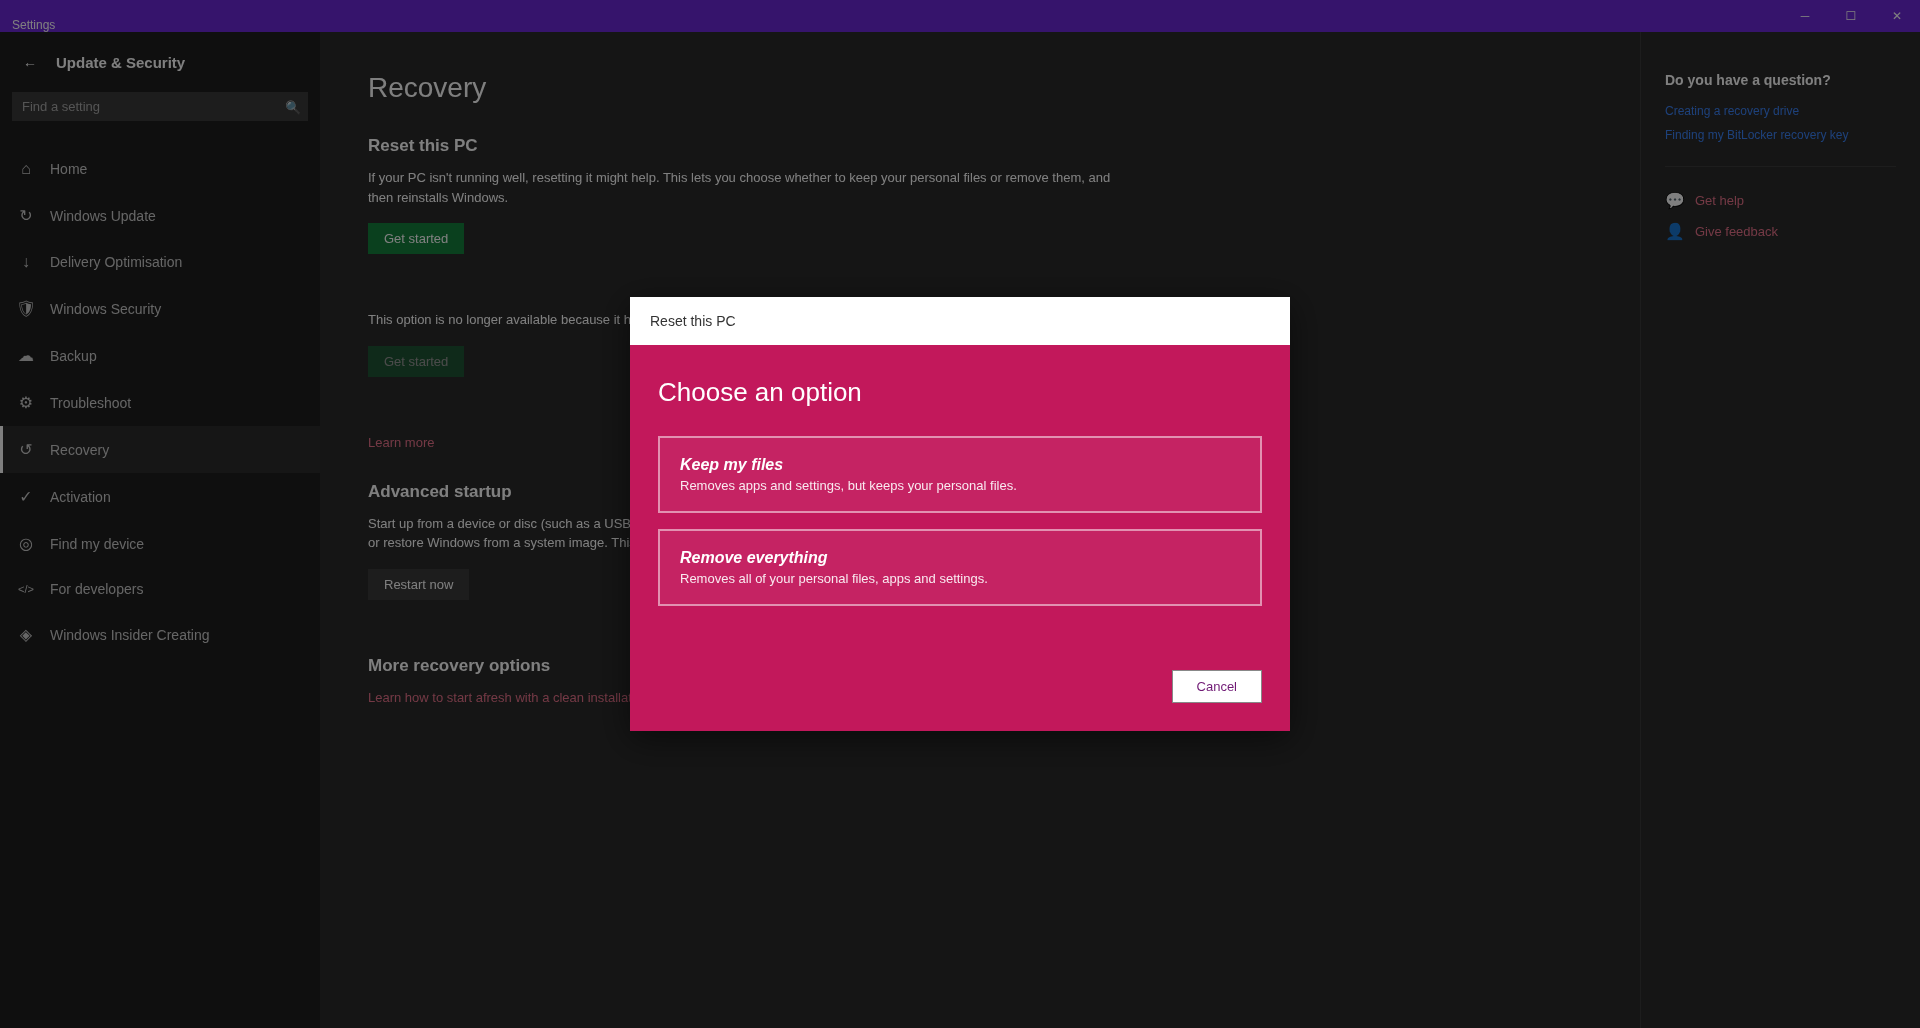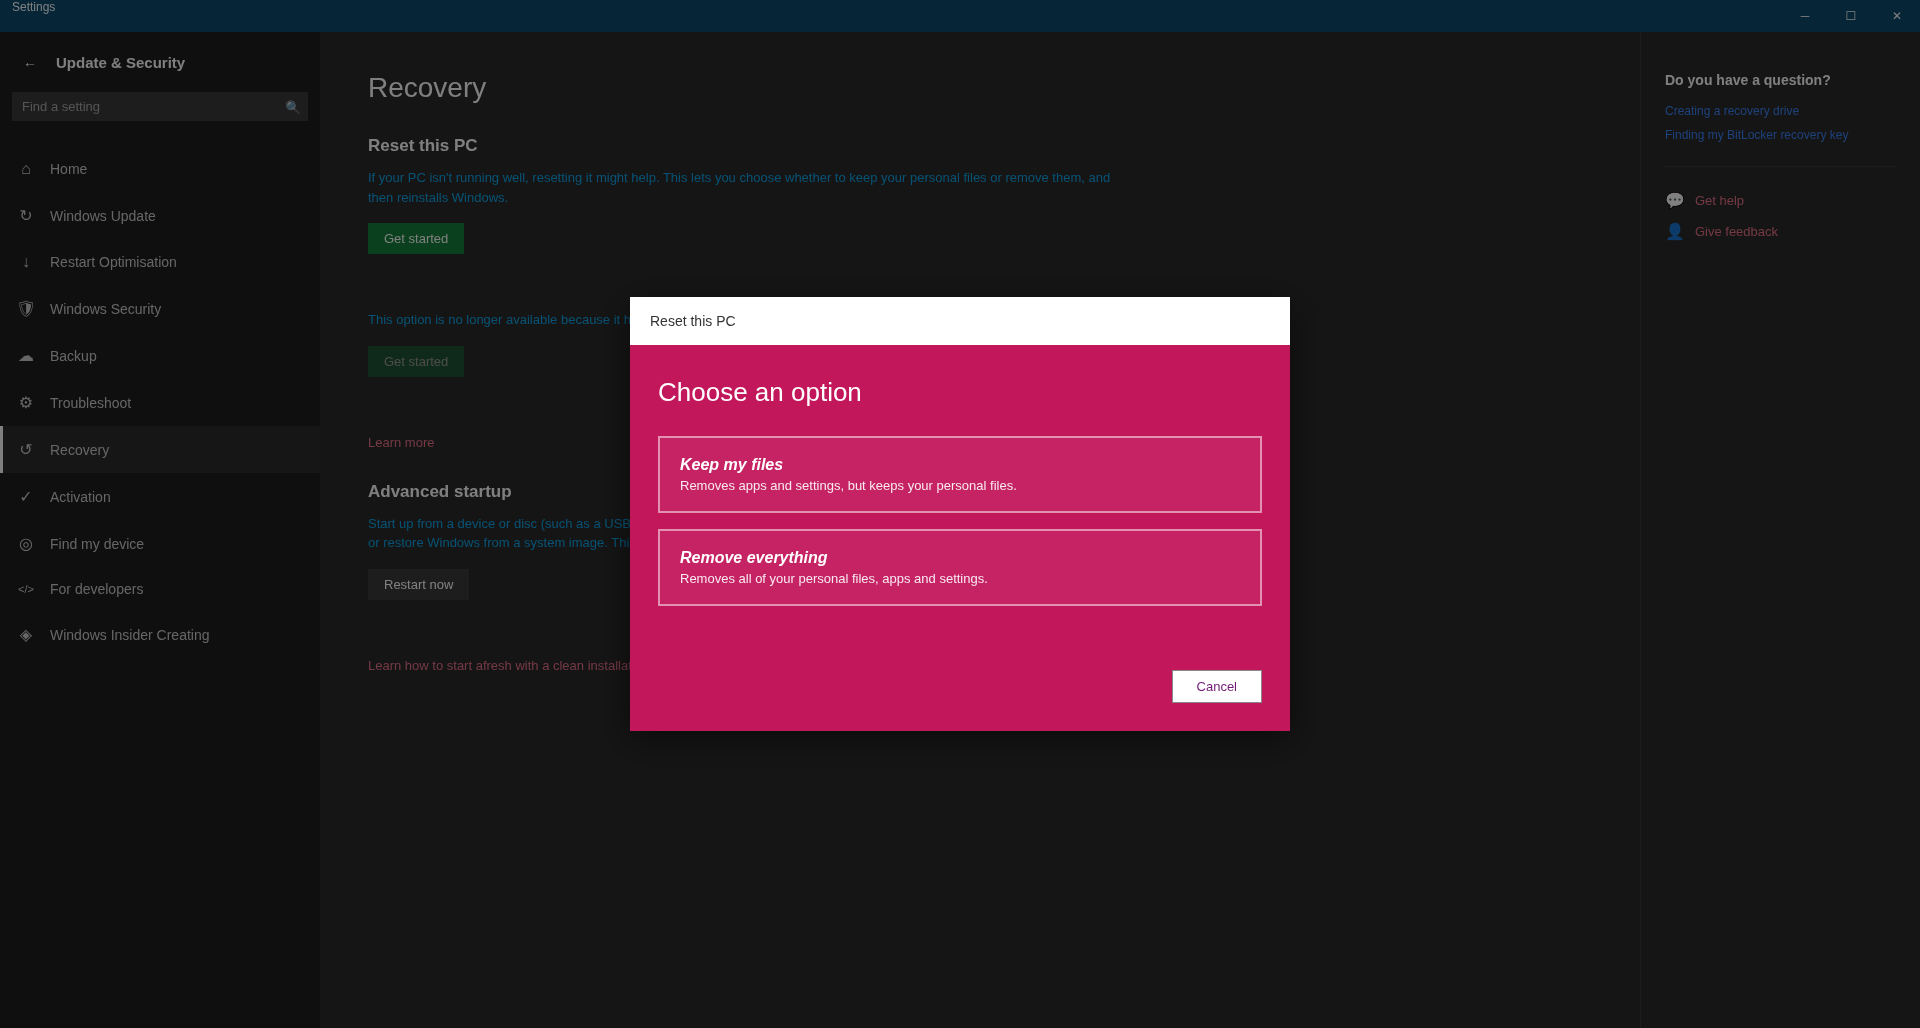--- a/index.html
+++ b/index.html
@@ -9,26 +9,26 @@
       color: #fff;
       width: 1920px;
       height: 1028px;
       overflow: hidden;
       display: flex;
       flex-direction: column;
     }
 
     
     .titlebar {
-      background: #0c4a6e;
+      background: #6d28d9;
       height: 32px;
       display: flex;
-      align-items: flex-start;
+      align-items: flex-end;
       justify-content: space-between;
-      padding: 0 0 0 12px;
+      padding: 6px 0 0 12px;
       flex-shrink: 0;
     }
     .titlebar-title {
       color: #fff;
       font-size: 12px;
     }
     .titlebar-controls {
       display: flex;
     }
     .titlebar-btn {
@@ -146,21 +146,21 @@
       margin-bottom: 32px;
     }
     .section-title {
       font-size: 17px;
       font-weight: 600;
       color: #fff;
       margin-bottom: 12px;
     }
     .section-desc {
       font-size: 13px;
-      color: #0ea5e9;
+      color: #ffffff;
       line-height: 1.5;
       margin-bottom: 16px;
       max-width: 760px;
     }
     .btn-default {
       background: #15803d;
       border: none;
       color: #fff;
       padding: 8px 16px;
       font-size: 13px;
@@ -325,21 +325,21 @@
     <div class="sidebar-item">
       <span class="icon">⌂</span>
       <span>Home</span>
     </div>
     <div class="sidebar-item">
       <span class="icon">↻</span>
       <span>Windows Update</span>
     </div>
     <div class="sidebar-item">
       <span class="icon">↓</span>
-      <span>Restart Optimisation</span>
+      <span>Delivery Optimisation</span>
     </div>
     <div class="sidebar-item">
       <span class="icon">🛡</span>
       <span>Windows Security</span>
     </div>
     <div class="sidebar-item">
       <span class="icon">☁</span>
       <span>Backup</span>
     </div>
     <div class="sidebar-item">
@@ -388,20 +388,21 @@
 
     
     <div class="section-separator">
       <h2 class="section-title">Advanced startup</h2>
       <p class="section-desc">Start up from a device or disc (such as a USB drive or DVD), change your PC's firmware settings, change Windows startup settings, or restore Windows from a system image. This will restart your PC.</p>
       <button class="btn-restart">Restart now</button>
     </div>
 
     
     <div>
+      <h2 class="section-title">More recovery options</h2>
       <a class="link-text">Learn how to start afresh with a clean installation of Windows</a>
     </div>
   </div>
 
   <div class="right-panel">
     <p class="right-panel-title">Do you have a question?</p>
     <a class="right-panel-link">Creating a recovery drive</a>
     <a class="right-panel-link">Finding my BitLocker recovery key</a>
     <hr class="right-panel-separator">
     <div class="right-panel-action">

